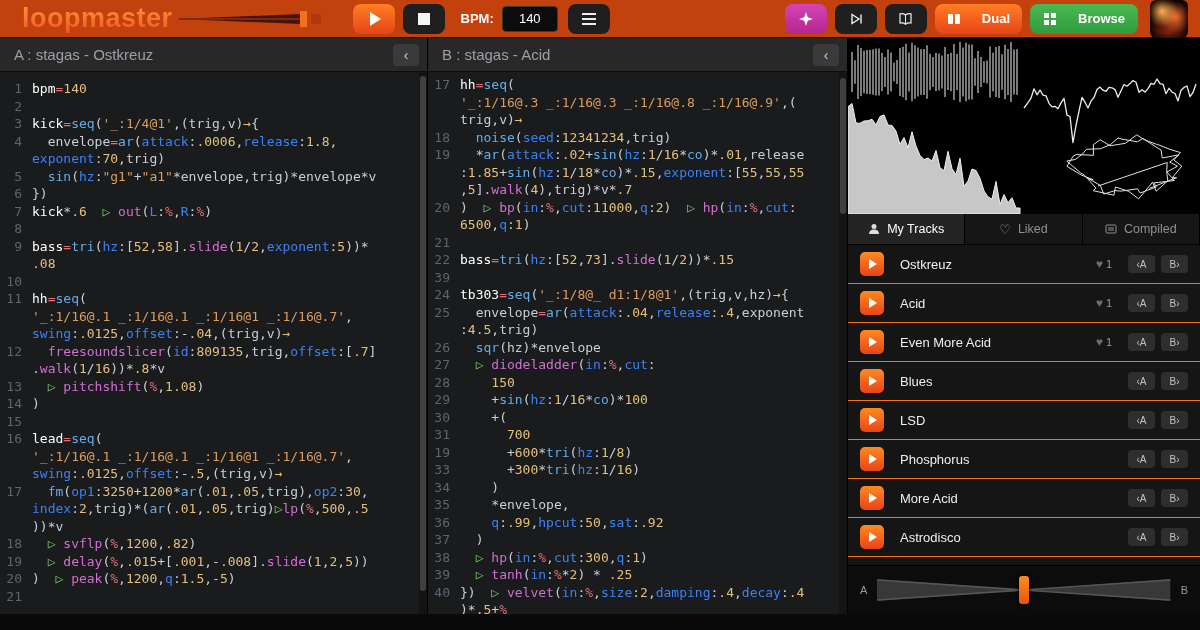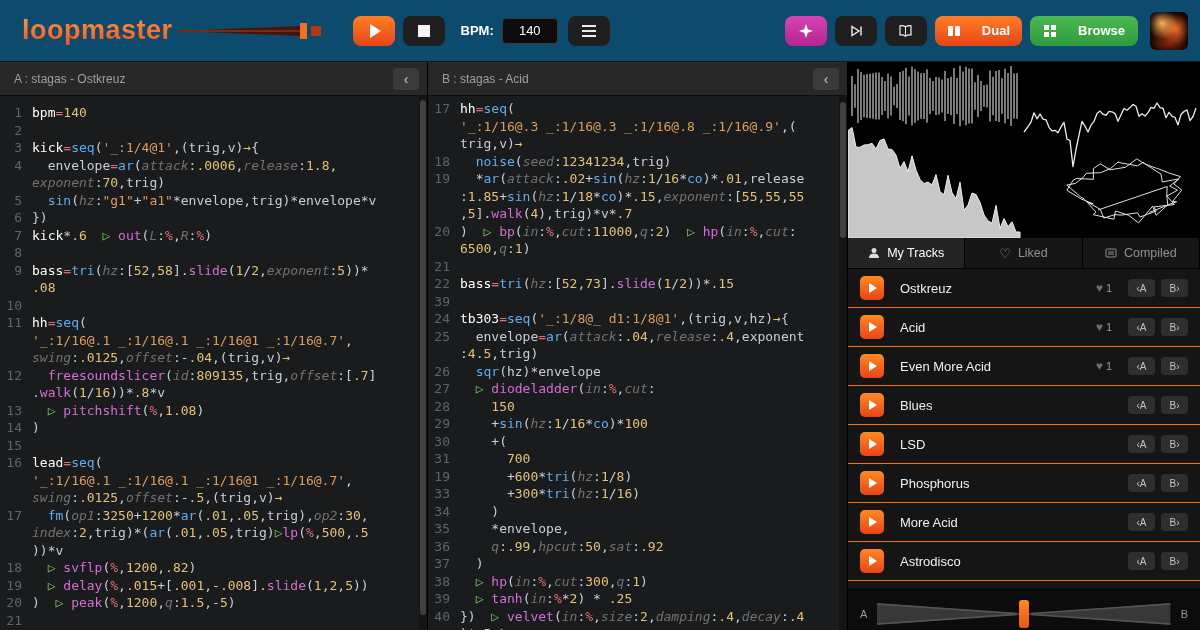--- a/index.html
+++ b/index.html
@@ -2,21 +2,21 @@
 <html><head>
 <meta charset="utf-8">
 <style>
   * { margin:0; padding:0; box-sizing:border-box; }
   html,body { width:1200px; height:630px; background:#000; overflow:hidden;
     font-family:"Liberation Sans", sans-serif; }
   .page { width:1200px; height:630px; display:flex; flex-direction:column; background:#0a0a0a; }
   .flex { flex:1; }
 
   
-  .topbar { height:62px; display:flex; align-items:center; background:#0c4a6e;
+  .topbar { height:38px; display:flex; align-items:center; background:#c2410c;
     border-bottom:1px solid #161616; flex:none; }
   .logo { margin-left:22px; font-size:27px; font-weight:800; letter-spacing:.5px;
     background:linear-gradient(180deg,#ff9a3e,#f0511d);
     -webkit-background-clip:text; background-clip:text; color:transparent; cursor:pointer; }
   .beam { margin-left:6px; }
   .btn { height:30px; min-width:42px; border:none; border-radius:8px; display:flex;
     align-items:center; justify-content:center; gap:21px; cursor:pointer;
     color:#fff; font-size:13px; font-weight:700; font-family:inherit; }
   .btn.dark { background:#1f1f1f; }
   .btn.orangeb { background:linear-gradient(180deg,#ff7f24,#e84417); }
@@ -45,39 +45,39 @@
 
   
   .main { height:576px; display:flex; flex:none; }
 
   
   .editor { position:relative; background:#191b1d; border-right:1px solid #000; }
   .ed-a { width:428px; }
   .ed-b { width:420px; }
   .ehead { height:34px; display:flex; align-items:center; background:#282828;
     border-bottom:1px solid #0c0c0c; padding:0 8px 0 14px; }
-  .etitle { color:#9aa0a6; font-size:12px; }
+  .etitle { color:#9aa0a6; font-size:15px; }
   .collapse { margin-left:auto; width:26px; height:22px; background:#3a3a3a; border:none;
     border-radius:4px; color:#cfcfcf; font-size:14px; line-height:1; cursor:pointer; }
   .code { position:absolute; left:0; right:8px; top:34px; bottom:0; overflow:hidden;
     font-family:"DejaVu Sans Mono", monospace; font-size:13px; line-height:17.5px;
     cursor:text; }
   .ed-a .code { padding-top:8px; }
   .ed-b .code { padding-top:4px; }
   .crow { display:flex; height:17.5px; }
   .gut { flex:none; width:32px; padding-right:10px; text-align:right; color:#5d6570;
     user-select:none; }
   .ct { white-space:pre; color:#c9cfd6; }
   .ct .s  { color:#dd9d5e; }
   .ct .g  { color:#7ec96a; }
   .ct .aa { color:#e6c07b; }
   .ct .d  { color:#ffffff; }
   .ct .b  { color:#61aeee; }
   .ct .m  { color:#d36fd3; }
-  .ct .p  { color:#737373;font-style:italic; }
+  .ct .p  { color:#3b82f6; }
   .ct .n  { color:#e5c07b; }
   .ct .o  { color:#e06c75; }
   .sbar { position:absolute; right:0; top:34px; bottom:0; width:8px; background:#141414; }
   .sthumb { position:absolute; left:1px; right:1px; background:#404040; border-radius:4px; }
   .t-a { top:4px; height:95%; }
   .t-b { top:6px; height:136px; }
 
   
   .panel { width:352px; display:flex; flex-direction:column; background:#141414; }
   .waves { height:176px; background:#000; flex:none; }

